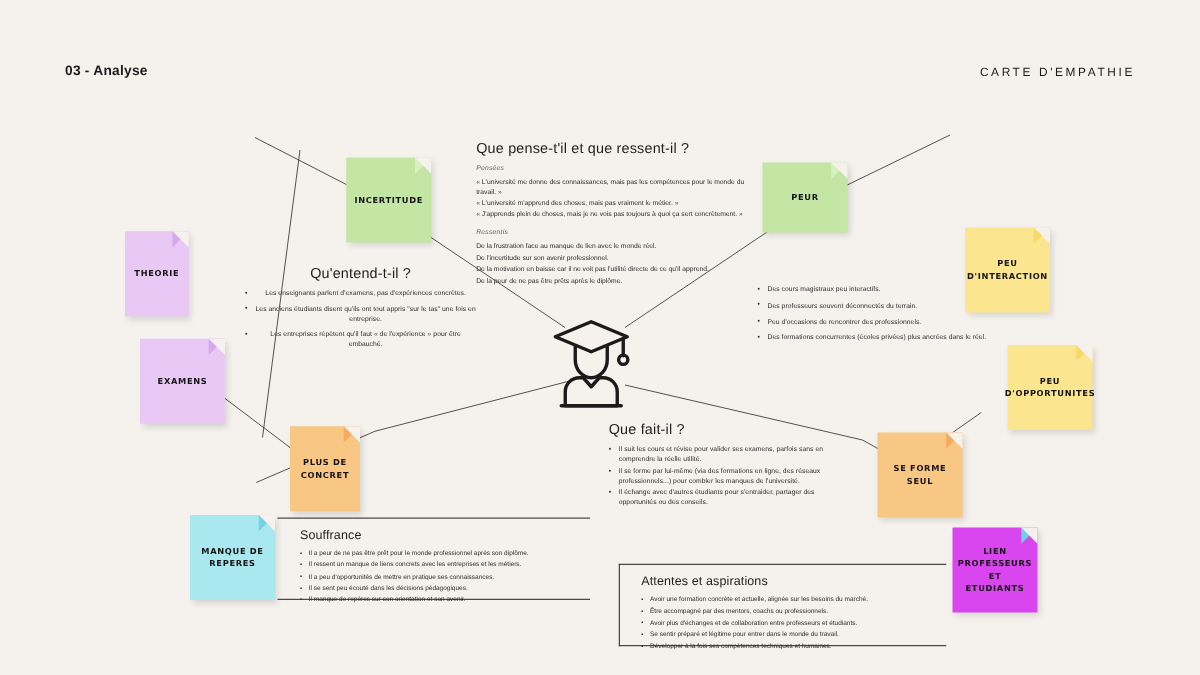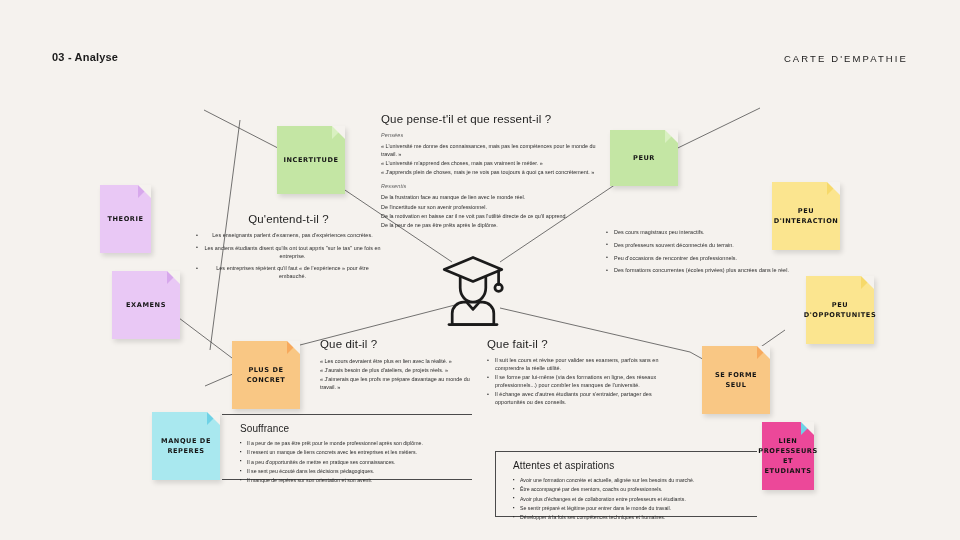--- a/index.html
+++ b/index.html
@@ -145,39 +145,39 @@
       <span class="fold" style="border-width: 0px 13px 13px 0px; border-color: transparent rgb(245, 242, 238) transparent transparent; z-index: 1;"></span>
     <span class="txt">PEU<br>D'INTERACTION</span>
   </div>
 
   <div class="note" id="n-peuopp" style="left: 806px; top: 276px; width: 68px; height: 68px; background: rgb(251, 229, 143);">
     <span style="position: absolute; top: 0px; right: 0px; width: 0px; height: 0px; border-style: solid; border-width: 13px 13px 0px 0px; border-color: rgb(246, 217, 106) transparent transparent; z-index: 1;"></span>
       <span class="fold" style="border-width: 0px 13px 13px 0px; border-color: transparent rgb(245, 242, 238) transparent transparent; z-index: 1;"></span>
     <span class="txt">PEU<br>D'OPPORTUNITES</span>
   </div>
 
-  <div class="note" id="n-concret" style="left: 232px; top: 341px; width: 68px; height: 68px; background: rgb(249, 199, 132);">
+  <div class="note" id="n-concret" style="left: 232px; top: 341px; width: 56px; height: 68px; background: rgb(249, 199, 132);">
     <span style="position: absolute; top: 0px; right: 0px; width: 0px; height: 0px; border-style: solid; border-width: 13px 13px 0px 0px; border-color: rgb(247, 169, 92) transparent transparent; z-index: 1;"></span>
       <span class="fold" style="border-width: 0px 13px 13px 0px; border-color: transparent rgb(245, 242, 238) transparent transparent; z-index: 1;"></span>
     <span class="txt">PLUS DE<br>CONCRET</span>
   </div>
 
   <div class="note" id="n-seforme" style="left: 702px; top: 346px; width: 68px; height: 68px; background: rgb(249, 199, 132); justify-content: flex-end;">
     <span style="position: absolute; top: 0px; right: 0px; width: 0px; height: 0px; border-style: solid; border-width: 13px 13px 0px 0px; border-color: rgb(247, 169, 92) transparent transparent; z-index: 1;"></span>
       <span class="fold" style="border-width: 0px 13px 13px 0px; border-color: transparent rgb(245, 242, 238) transparent transparent; z-index: 1;"></span>
     <span class="txt">SE FORME SEUL</span>
   </div>
 
   <div class="note" id="n-manque" style="left: 152px; top: 412px; width: 68px; height: 68px; background: rgb(169, 232, 239);">
     <span style="position: absolute; top: 0px; right: 0px; width: 0px; height: 0px; border-style: solid; border-width: 13px 13px 0px 0px; border-color: rgb(111, 210, 230) transparent transparent; z-index: 1;"></span>
       <span class="fold" style="border-width: 0px 13px 13px 0px; border-color: transparent rgb(245, 242, 238) transparent transparent; z-index: 1;"></span>
     <span class="txt">MANQUE DE<br>REPERES</span>
   </div>
 
-  <div class="note" id="n-lien" style="left: 762px; top: 422px; width: 52px; height: 68px; background: #ec4899;">
+  <div class="note" id="n-lien" style="left: 762px; top: 422px; width: 68px; height: 68px; background: #d946ef;">
     <span style="position: absolute; top: 0px; right: 0px; width: 0px; height: 0px; border-style: solid; border-width: 13px 13px 0px 0px; border-color: rgb(111, 210, 230) transparent transparent; z-index: 1;"></span>
       <span class="fold" style="border-width: 0px 13px 13px 0px; border-color: transparent rgb(245, 242, 238) transparent transparent; z-index: 1;"></span>
     <span class="txt">LIEN<br>PROFESSEURS<br>ET ETUDIANTS</span>
   </div>
 
   <svg id="avatar" viewBox="0 0 100 100">
     <g fill="none" stroke="#1b1b1b" stroke-width="3.4" stroke-linejoin="round" stroke-linecap="round">
       <path d="M34 28 h32 v18 a16 18 0 0 1 -32 0 z"></path>
       <path d="M50 8 L86 23 L50 38 L14 23 Z" fill="#f5f2ee"></path>
       <path d="M82 24.5 V42"></path>
@@ -211,26 +211,20 @@
 
   <div class="sec" style="left:606px; top:229px; width:190px;">
     <ul>
       <li>Des cours magistraux peu interactifs.</li>
       <li>Des professeurs souvent déconnectés du terrain.</li>
       <li>Peu d'occasions de rencontrer des professionnels.</li>
       <li>Des formations concurrentes (écoles privées) plus ancrées dans le réel.</li>
     </ul>
   </div>
 
-  <div class="sec" style="left:320px; top:338px; width:160px;">
-    <h3>Que dit-il ?</h3>
-    <p class="qline">« Les cours devraient être plus en lien avec la réalité. »</p>
-    <p class="qline">« J'aurais besoin de plus d'ateliers, de projets réels. »</p>
-    <p class="qline">« J'aimerais que les profs me prépare davantage au monde du travail. »</p>
-  </div>
 
   <div class="sec tight" style="left:487px; top:338px; width:196px;">
     <h3>Que fait-il ?</h3>
     <ul>
       <li>Il suit les cours et révise pour valider ses examens, parfois sans en comprendre la réelle utilité.</li>
       <li>Il se forme par lui-même (via des formations en ligne, des réseaux professionnels...) pour combler les manques de l'université.</li>
       <li>Il échange avec d'autres étudiants pour s'entraider, partager des opportunités ou des conseils.</li>
     </ul>
   </div>
 

